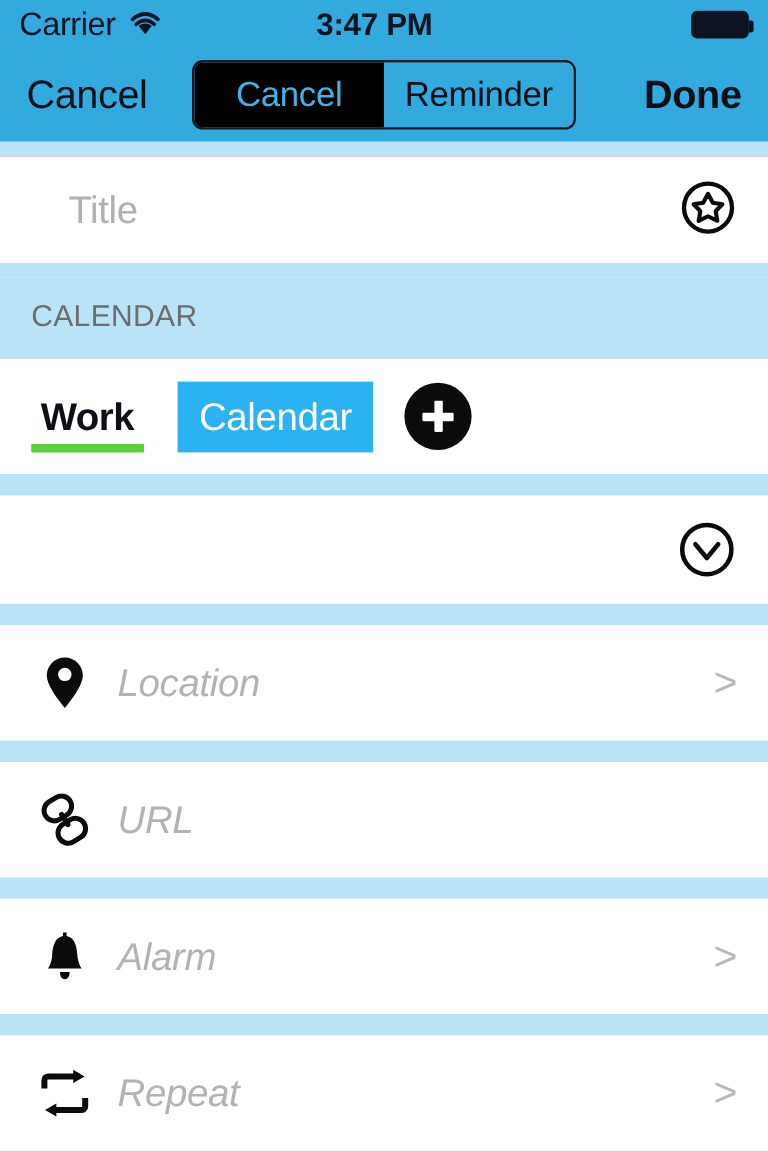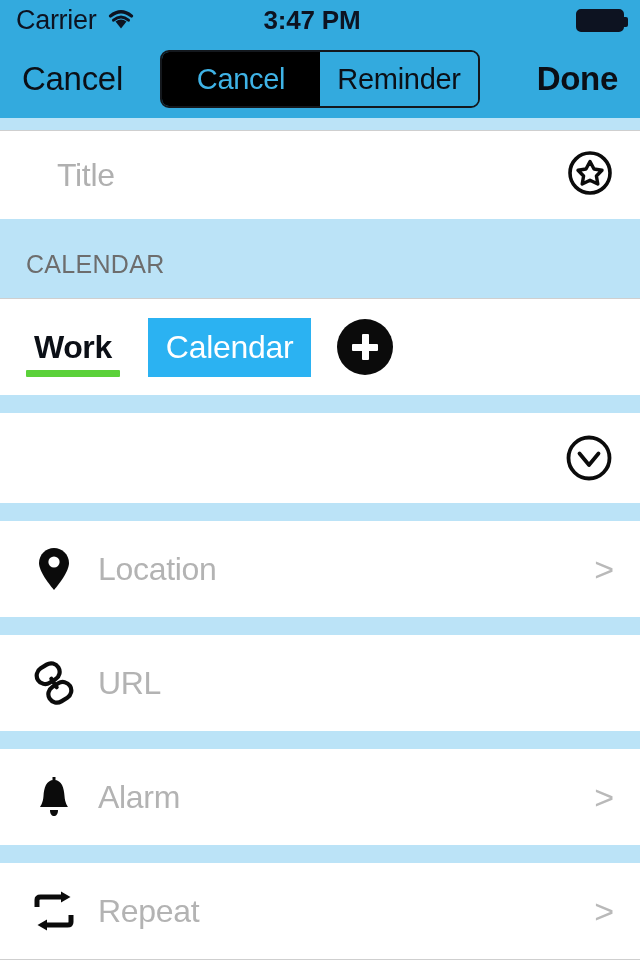--- a/index.html
+++ b/index.html
@@ -115,21 +115,21 @@
   }
   .cal-add::before { left:15px; right:15px; top:25px; height:7px; }
   .cal-add::after  { top:15px; bottom:15px; left:25px; width:7px; }
 
   
   .row-date { height:90px; }
   .date-text { font-size:32px; color:#101010; letter-spacing:-0.5px; }
   .date-toggle { margin-left:auto; cursor:pointer; display:flex; }
 
   
-  .row-field { height:96px; }
+  .row-field { height:96px;font-style:italic; }
   .field-icon {
     width:56px; min-width:56px; display:flex; align-items:center; justify-content:center;
     margin-right:16px;
   }
   .field-label { font-size:32px; color:#b3b3b3; letter-spacing:-0.3px; }
 
   
   .notes-body { background:#ffffff; width:100%; flex:1; }
 </style>
 </head>

